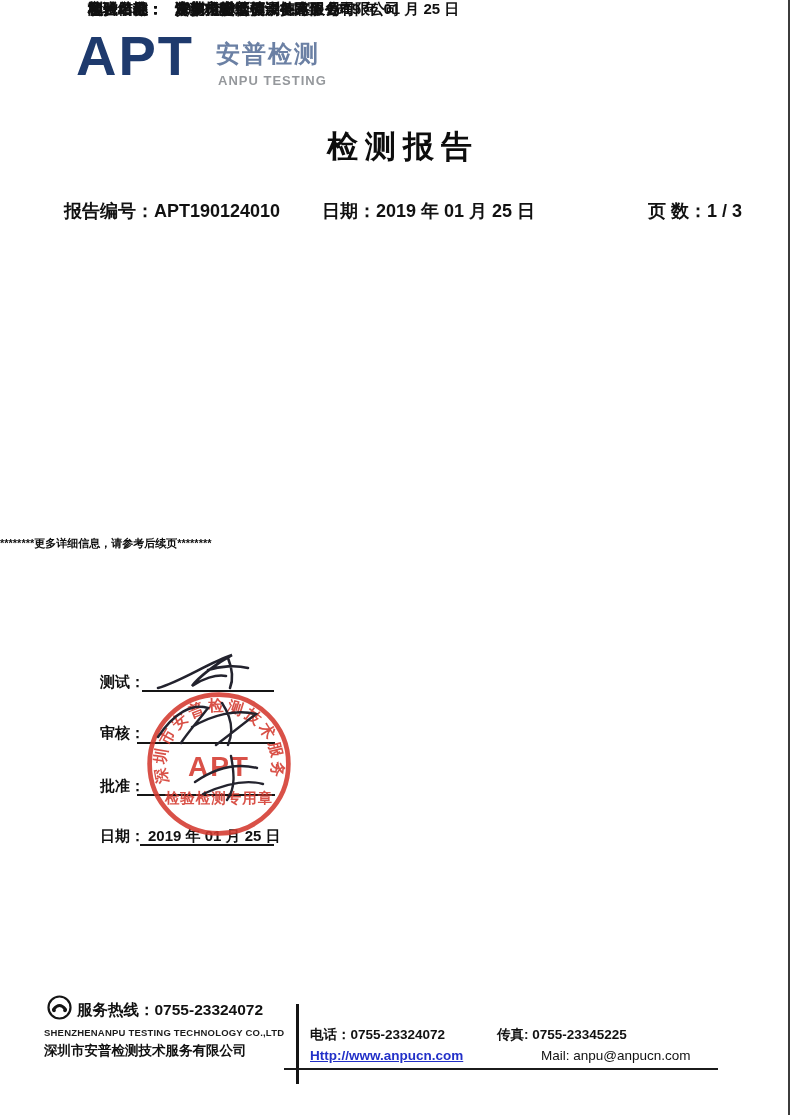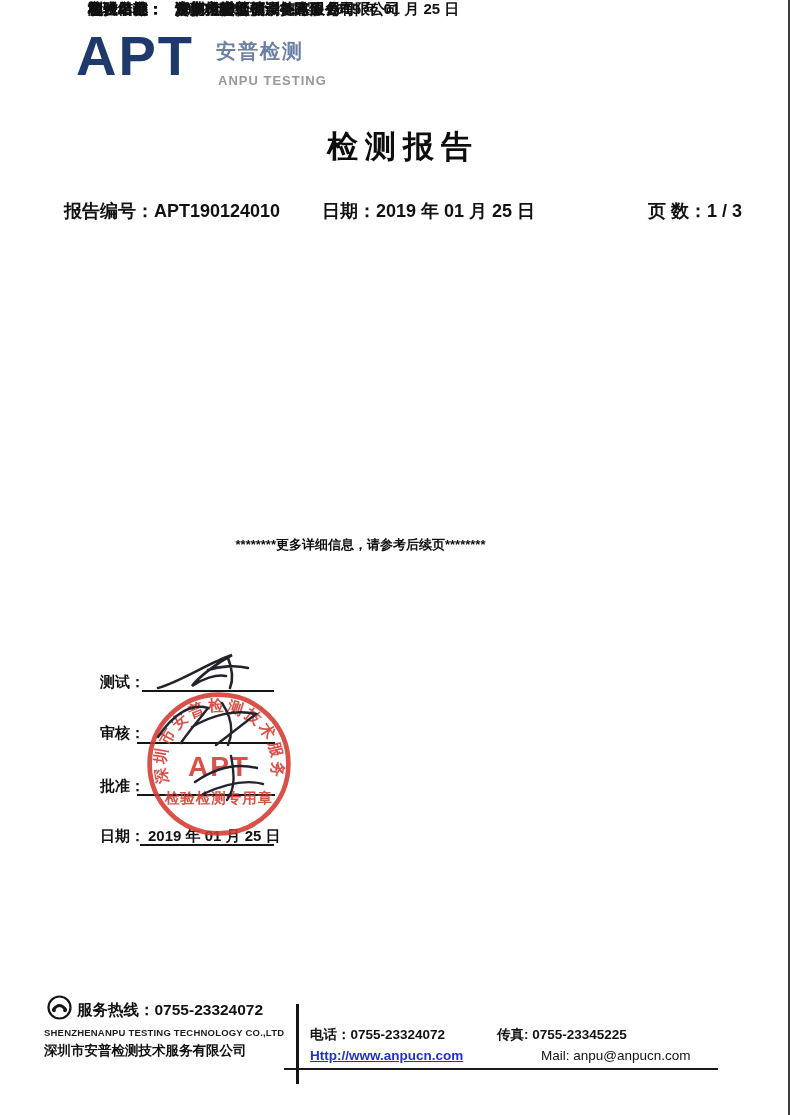--- a/index.html
+++ b/index.html
@@ -21,21 +21,21 @@
   
   .logo-apt {
     left: 76px; top: 28px;
     font-size: 56px; line-height: 56px;
     font-weight: 900; letter-spacing: 2px;
     color: #1e3a6d;
     font-family: "Liberation Sans", "DejaVu Sans", sans-serif;
   }
   .logo-cn {
     left: 216px; top: 38px;
-    font-size: 20px; font-weight: 600;
+    font-size: 24px; font-weight: 600;
     color: #6b80a4; letter-spacing: 2px;
   }
   .logo-en {
     left: 218px; top: 73px;
     font-size: 13px; font-weight: 700;
     color: #95989c; letter-spacing: 1px;
   }
 
   
   .doc-title {
@@ -58,22 +58,21 @@
   .r-cust1 { top: 243px; }
   .r-cust2 { top: 277px; }
   .r-proj1 { top: 335px; }
   .r-proj2 { top: 368px; }
   .r-proj3 { top: 401px; }
   .r-proj4 { top: 434px; }
 
   
   .note {
     left: 0; top: 536px; width: 721px;
-    text-align: center;
-    font-size: 13px; font-weight: 700; color: #0d0d0d;
+    font-size: 11px; font-weight: 700; color: #0d0d0d;
   }
 
   
   .sig-label { font-size: 15px; font-weight: 700; left: 100px; white-space: nowrap; }
   .sig-line { height: 0; border-bottom: 2px solid #151515; }
   .l-test   { top: 673px; }
   .l-review { top: 724px; }
   .l-approve{ top: 777px; }
   .l-date   { top: 827px; }
   .line-test    { left: 142px; top: 690px; width: 132px; }

